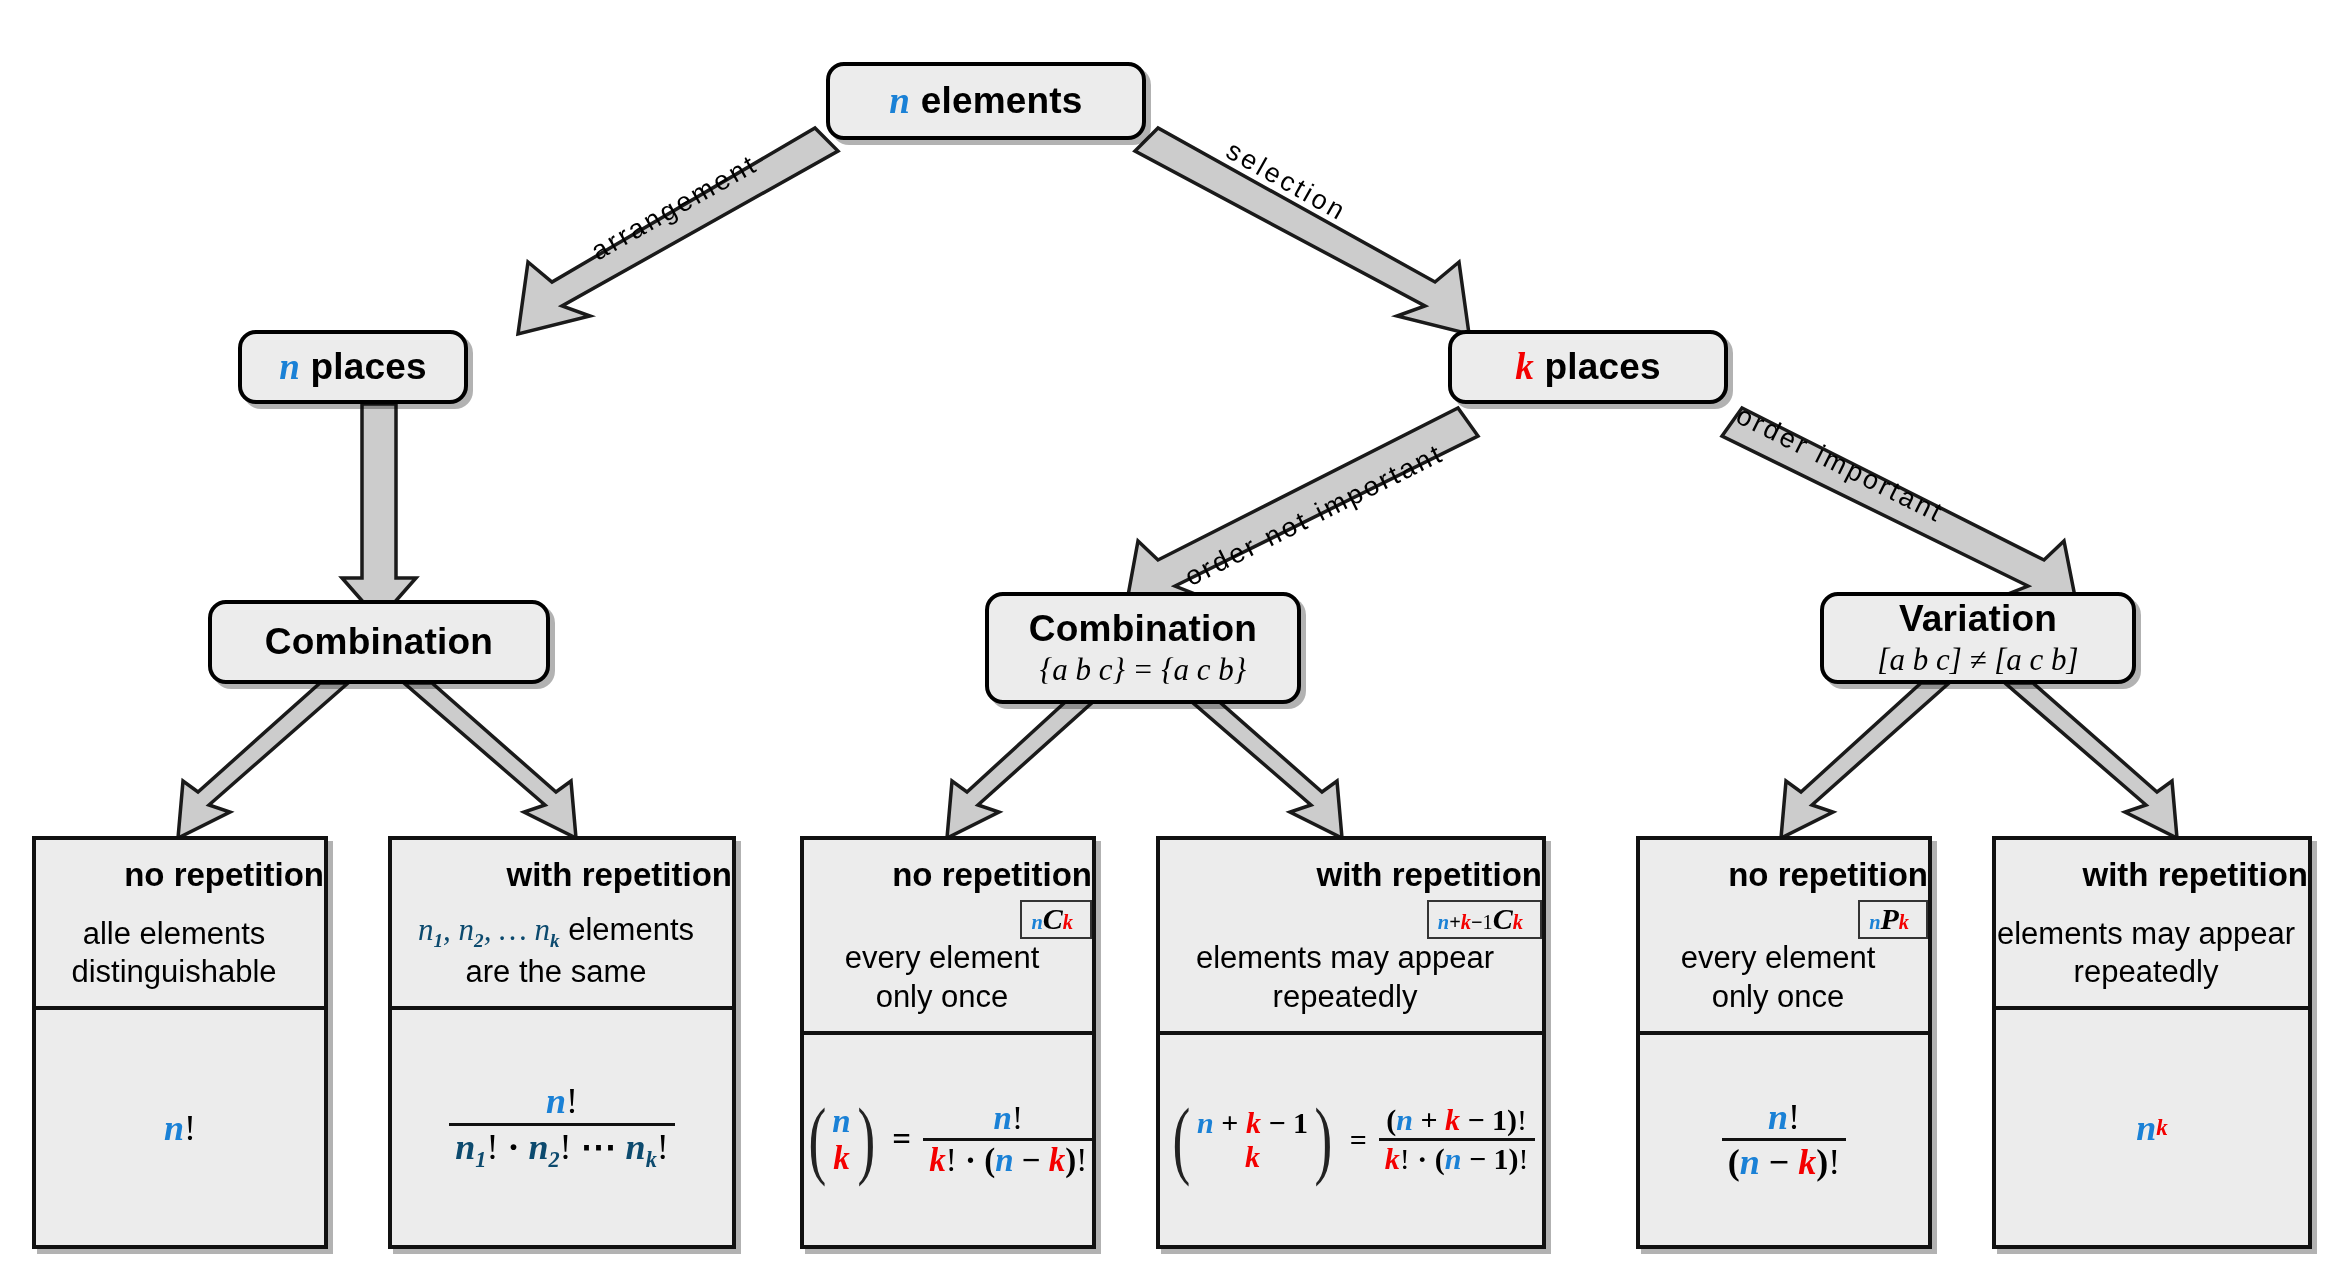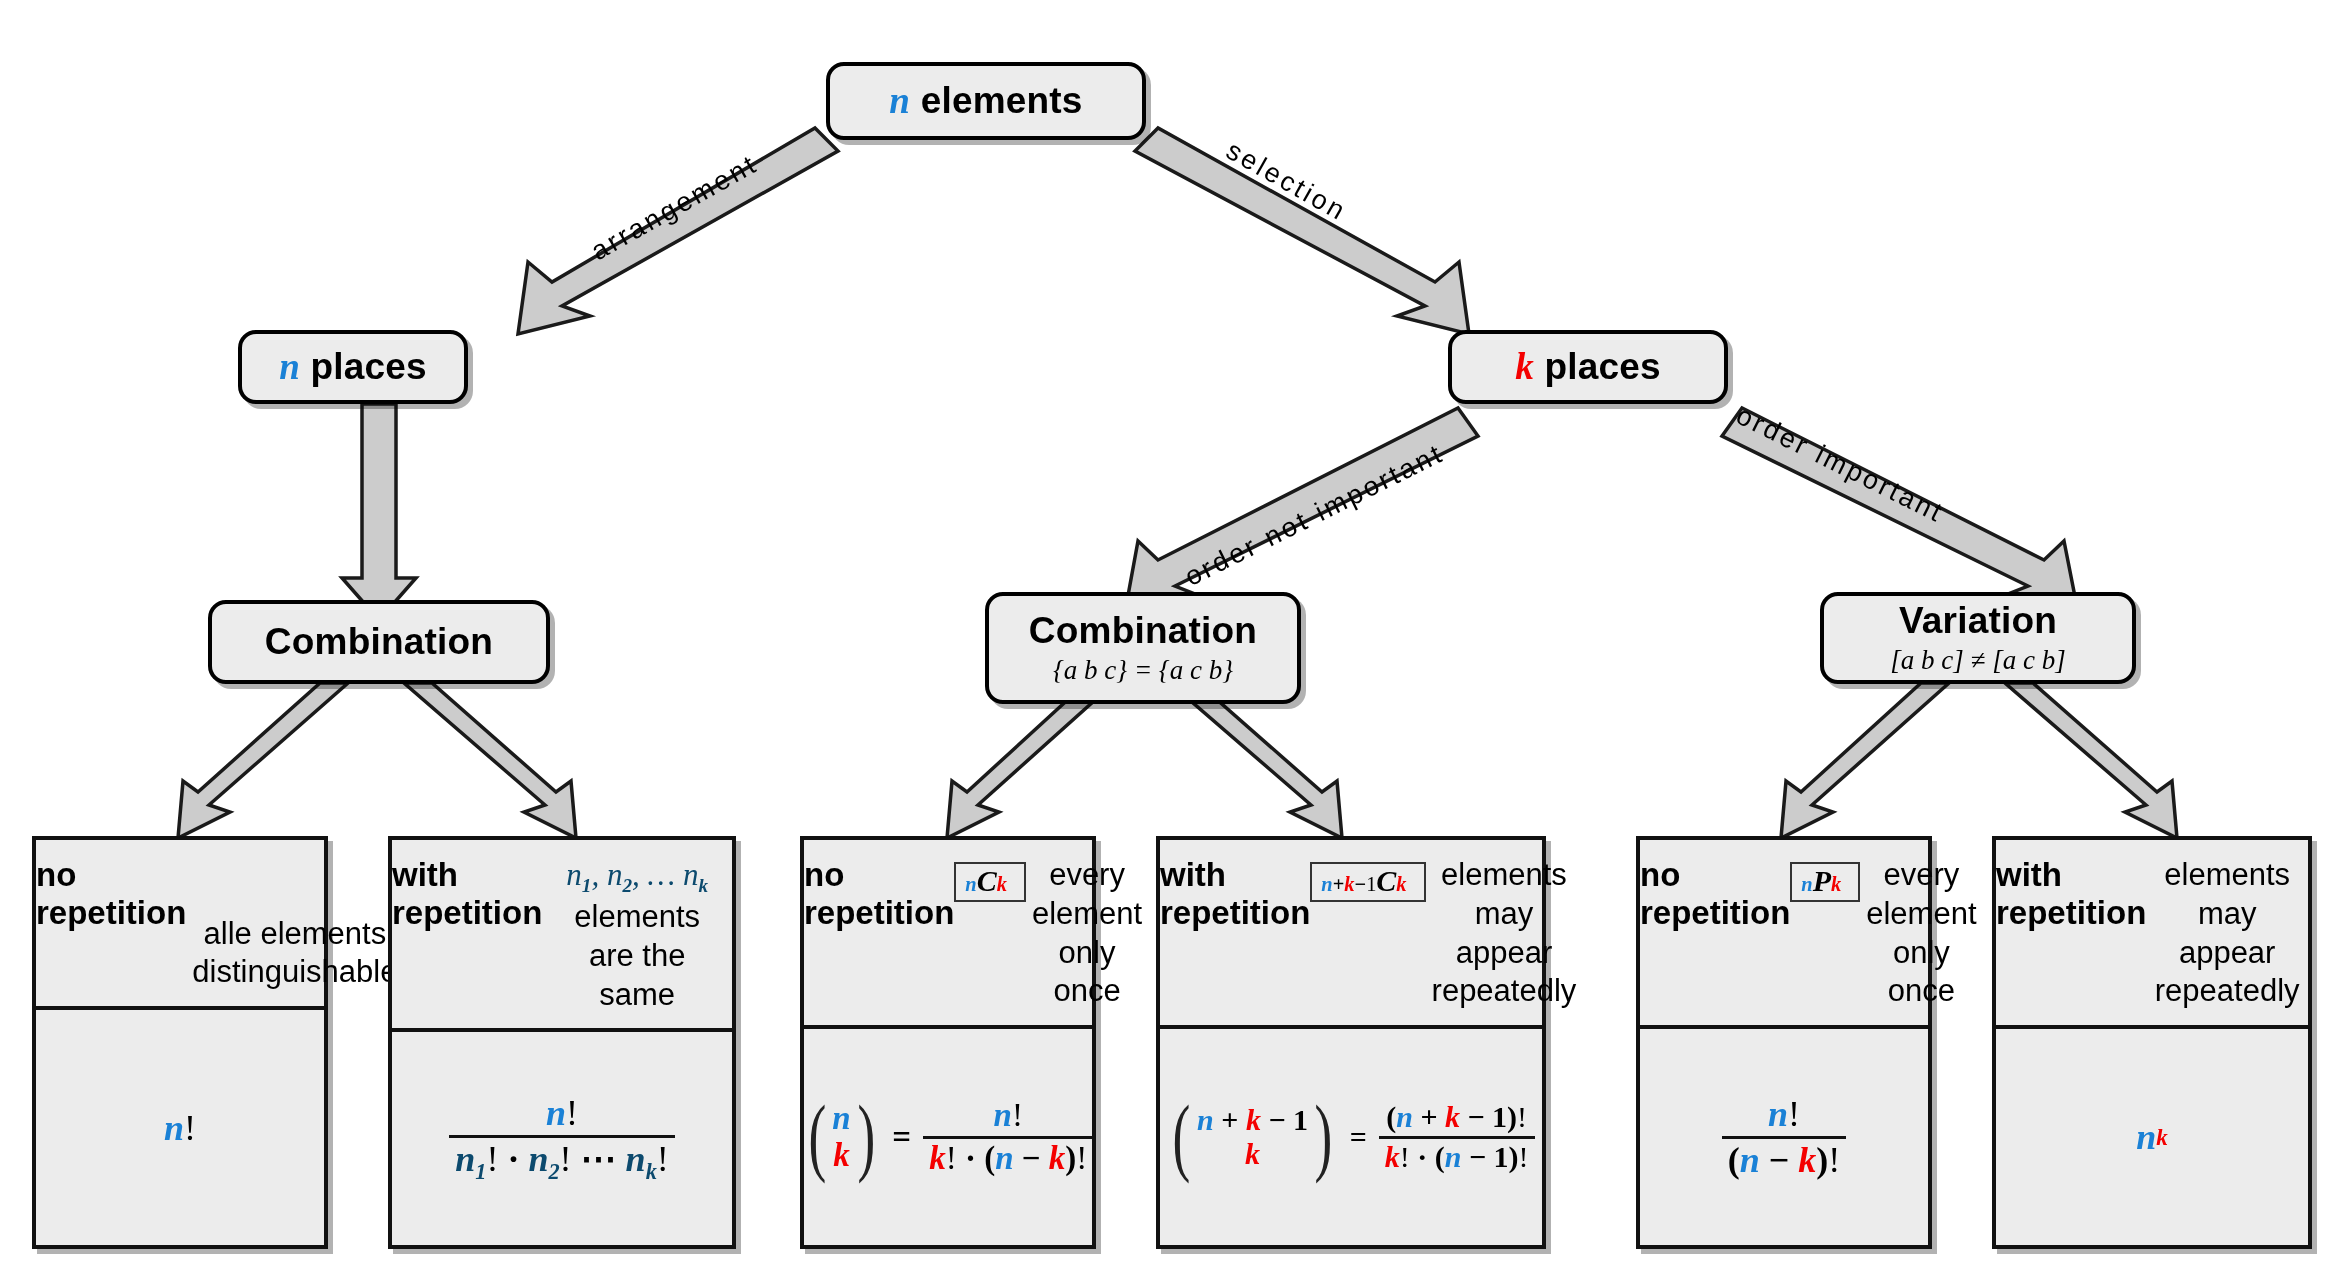--- a/index.html
+++ b/index.html
@@ -29,41 +29,41 @@
   .node .title{
     font-weight:bold;
     font-size:37px;
     letter-spacing:0.2px;
     color:#000;
     line-height:1.1;
   }
   .node .sub{
     font-family:"Liberation Serif", serif;
     font-style:italic;
-    font-size:27px;
+    font-size:31px;
     color:#000;
     margin-top:4px;
     line-height:1.1;
   }
 
   
   .leaf{
     position:absolute;
     box-sizing:border-box;
     border:4px solid #111;
     background:#ececec;
     box-shadow:5px 5px 0 rgba(0,0,0,0.30);
     display:flex;flex-direction:column;
     z-index:5;
   }
   .leaf .upper{
     flex:0 0 170px;
     border-bottom:4px solid #111;
-    display:flex;flex-direction:row;
-    align-items:flex-start;
+    display:flex;flex-direction:column;
+    align-items:flex-end;
     box-sizing:border-box;
     padding-top:16px;
   }
   .leaf .lower{
     flex:1 1 auto;
     display:flex;align-items:center;justify-content:center;
     box-sizing:border-box;
   }
   .leaf .head{
     font-weight:bold;font-size:33px;color:#000;line-height:1.15;

